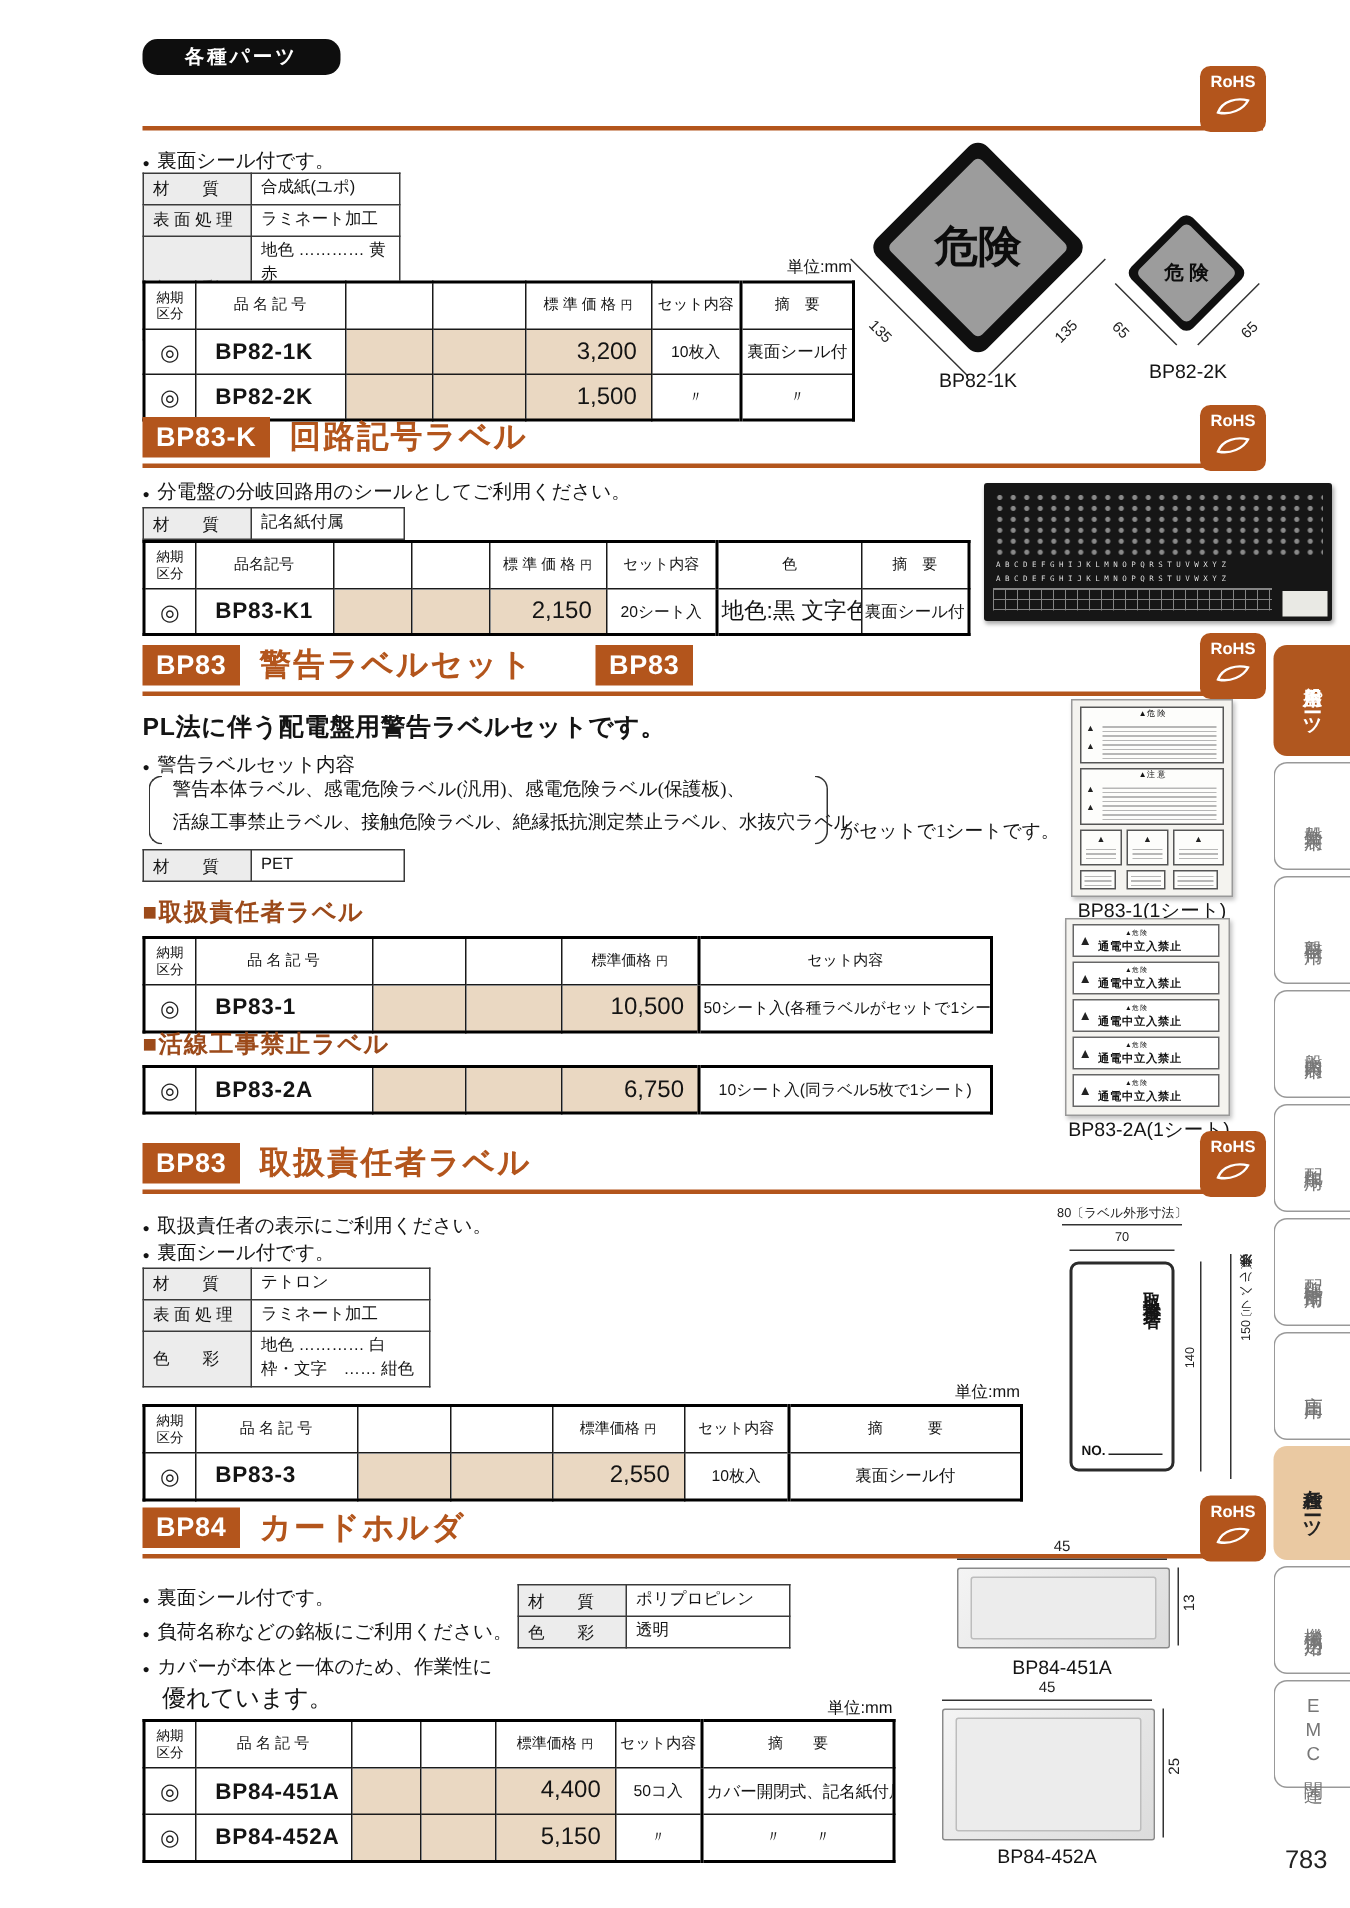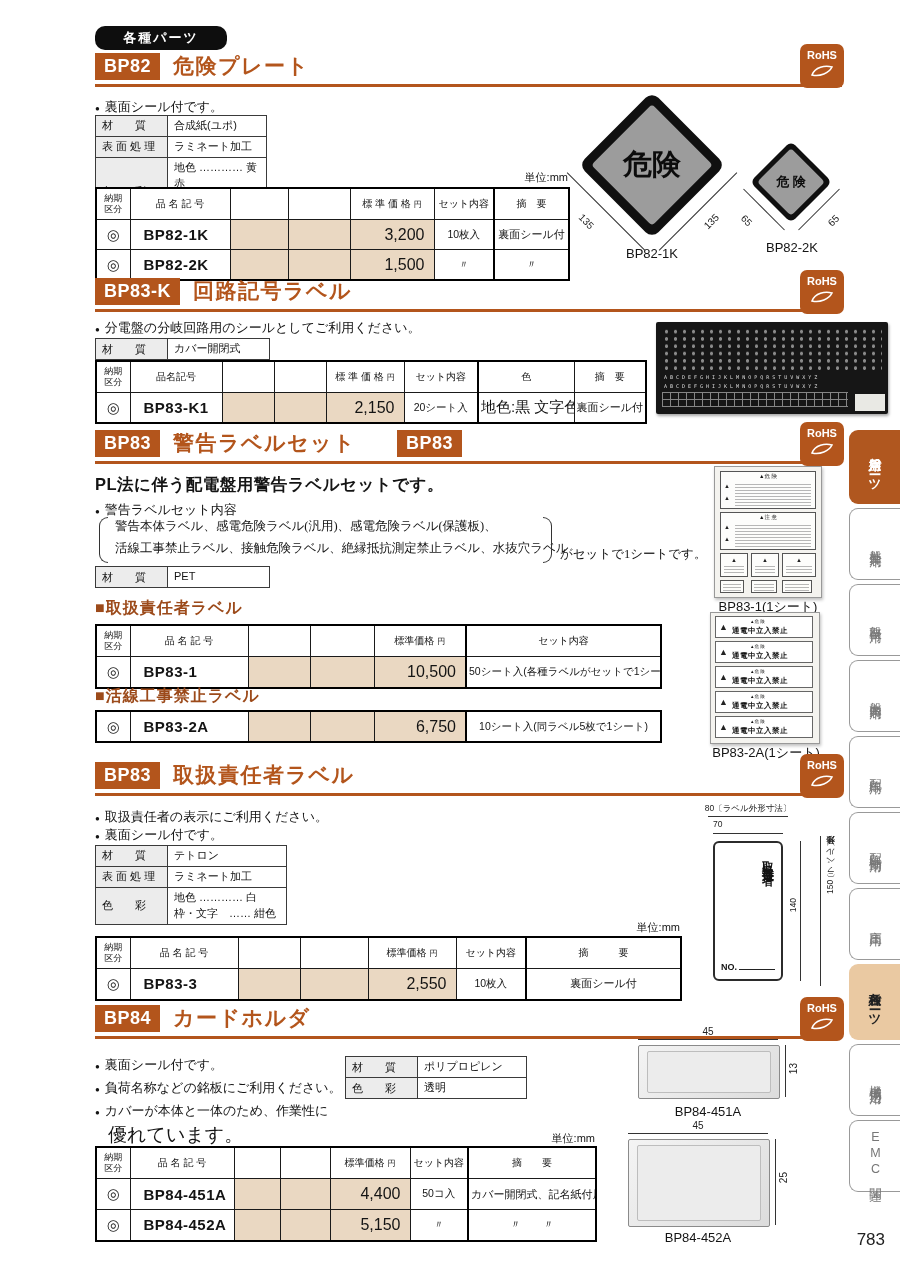--- a/index.html
+++ b/index.html
@@ -16,21 +16,21 @@
   .rule{position:absolute;left:95px;width:747px;height:3px;background:#b3551c;}
   
   .rohs{position:absolute;width:44px;height:44px;background:#b3551c;border-radius:7px;
         display:flex;flex-direction:column;align-items:center;padding-top:5px;box-sizing:border-box;z-index:3;}
   .rohs-t{color:#fff;font-size:11px;font-weight:bold;line-height:1.1;}
   .rohs svg{margin-top:3px;}
   
   .bullet{position:absolute;font-size:13px;font-family:"Liberation Serif","DejaVu Serif",serif;
           display:flex;gap:5px;align-items:baseline;white-space:nowrap;}
   .bullet .dot{font-size:8px;}
-  .bullet-cont{position:absolute;font-size:19px;font-family:Liberation Sans, sans-serif;white-space:nowrap;}
+  .bullet-cont{position:absolute;font-size:16px;font-family:Liberation Sans, sans-serif;white-space:nowrap;}
   
   .spec{position:absolute;border-collapse:collapse;font-size:11px;table-layout:fixed;}
   .spec td{border:1px solid #3a3a3a;padding:2px 6px;vertical-align:middle;}
   .spec .sl{background:#ececec;white-space:pre-line;}
   .spec .sv{background:#fff;white-space:pre-line;line-height:1.45;}
   
   .unit{position:absolute;font-size:11px;text-align:right;width:100px;white-space:nowrap;}
   
   .ptable{position:absolute;border-collapse:collapse;table-layout:fixed;border:2px solid #000;background:#fff;}
   .ptable th,.ptable td{border:1px solid #1a1a1a;overflow:hidden;padding:0 2px;}
@@ -102,24 +102,20 @@
   .pagenum{position:absolute;left:820px;top:1230px;width:65px;text-align:right;font-size:17px;color:#222;}
 </style>
 </head>
 <body>
 
 <div class="page">
 
   <div class="cat-tag">各種パーツ</div>
 
   <div class="rule" style="top:84px"></div>
-  <div class="sec-head" style="left:95px;top:52px">
-    <span class="badge">BP82</span>
-    <span class="sec-title">危険プレート</span>
-  </div>
   <div class="rohs" style="left:800px;top:44px">
     <div class="rohs-t">RoHS</div>
     <svg width="26" height="14" viewBox="0 0 26 14">
       <path d="M3 11 C6 3, 16 1, 23 3 C20 9, 11 13, 3 11 Z" fill="none" stroke="#fff" stroke-width="1.6"></path>
     </svg>
   </div>
   <div class="bullet" style="left:95px;top:98px">
     <span class="dot">●</span>
     <span>裏面シール付です。</span>
   </div>
@@ -226,21 +222,21 @@
     <span>分電盤の分岐回路用のシールとしてご利用ください。</span>
   </div>
   <table class="spec" style="left:95px;top:338px;width:175px">
     <colgroup>
         <col style="width:72px">
         <col>
       </colgroup>
     <tbody>
         <tr style="height:21px">
           <td class="sl">材　　質</td>
-        <td class="sv">カバー開閉式</td>
+        <td class="sv">記名紙付属</td>
         </tr>
   </tbody>
     </table>
   <table class="ptable" style="left:95px;top:360px;width:550px">
     <colgroup>
         <col style="width:34px">
         <col style="width:92px">
         <col style="width:52px">
         <col style="width:52px">
               <col style="width:78px">
@@ -503,21 +499,21 @@
       <td class="price tan">2,550</td>
       <td class="set">10枚入</td>
       <td class="remark thick-l">裏面シール付</td>
     </tr>
   </tbody>
     </table>
 
   <div class="fig" style="left:698px;top:803px;width:150px;height:200px">
     <div class="dlab" style="left:0;top:0;width:100px;text-align:center">80〔ラベル外形寸法〕</div>
     <div class="dlh" style="left:10px;top:13px;width:80px"></div>
-    <div class="dlab" style="left:15px;top:16px;width:70px;text-align:left">70</div>
+    <div class="dlab" style="left:15px;top:16px;width:70px;text-align:center">70</div>
     <div class="dlh" style="left:15px;top:30px;width:70px"></div>
     <div class="trect" style="left:15px;top:38px;width:70px;height:140px">
       <div class="vtext" style="right:5px;top:9px;font-size:12px;letter-spacing:3px">取扱責任者</div>
       <div class="no-t">NO.</div>
       <div class="no-line"></div>
     </div>
     <div class="dlv" style="left:102px;top:38px;height:140px"></div>
     <div class="dlab-v" style="left:90px;top:95px">140</div>
     <div class="dlv" style="left:122px;top:33px;height:150px"></div>
     <div class="dlab-v" style="left:126px;top:48px">150〔ラベル外形寸法〕</div>

